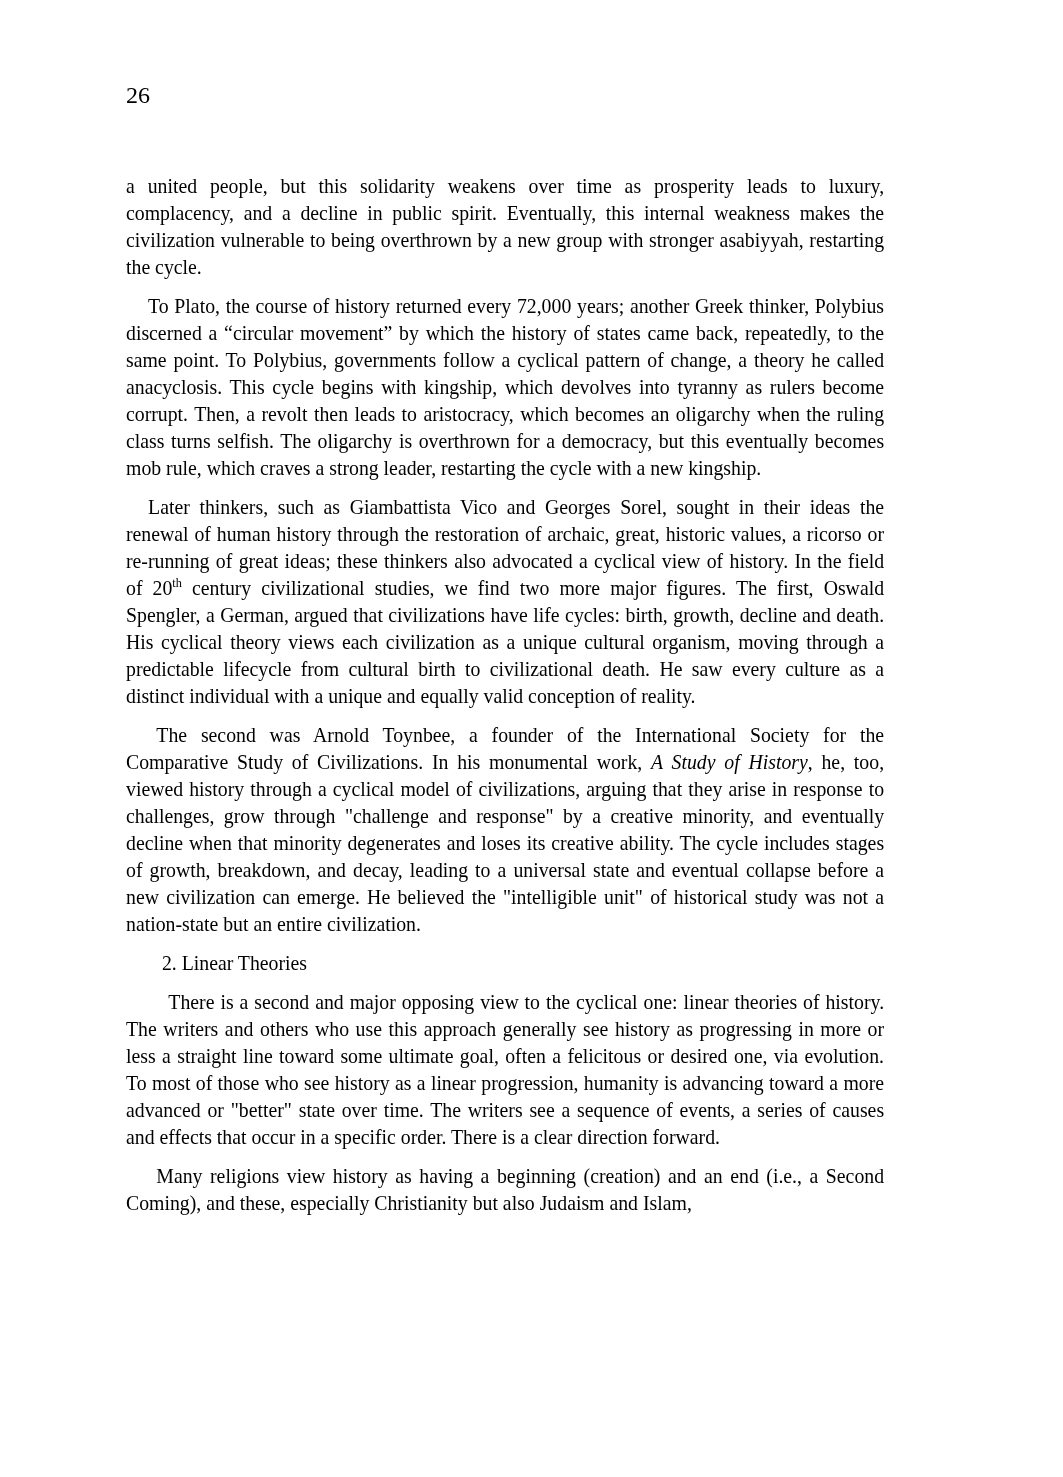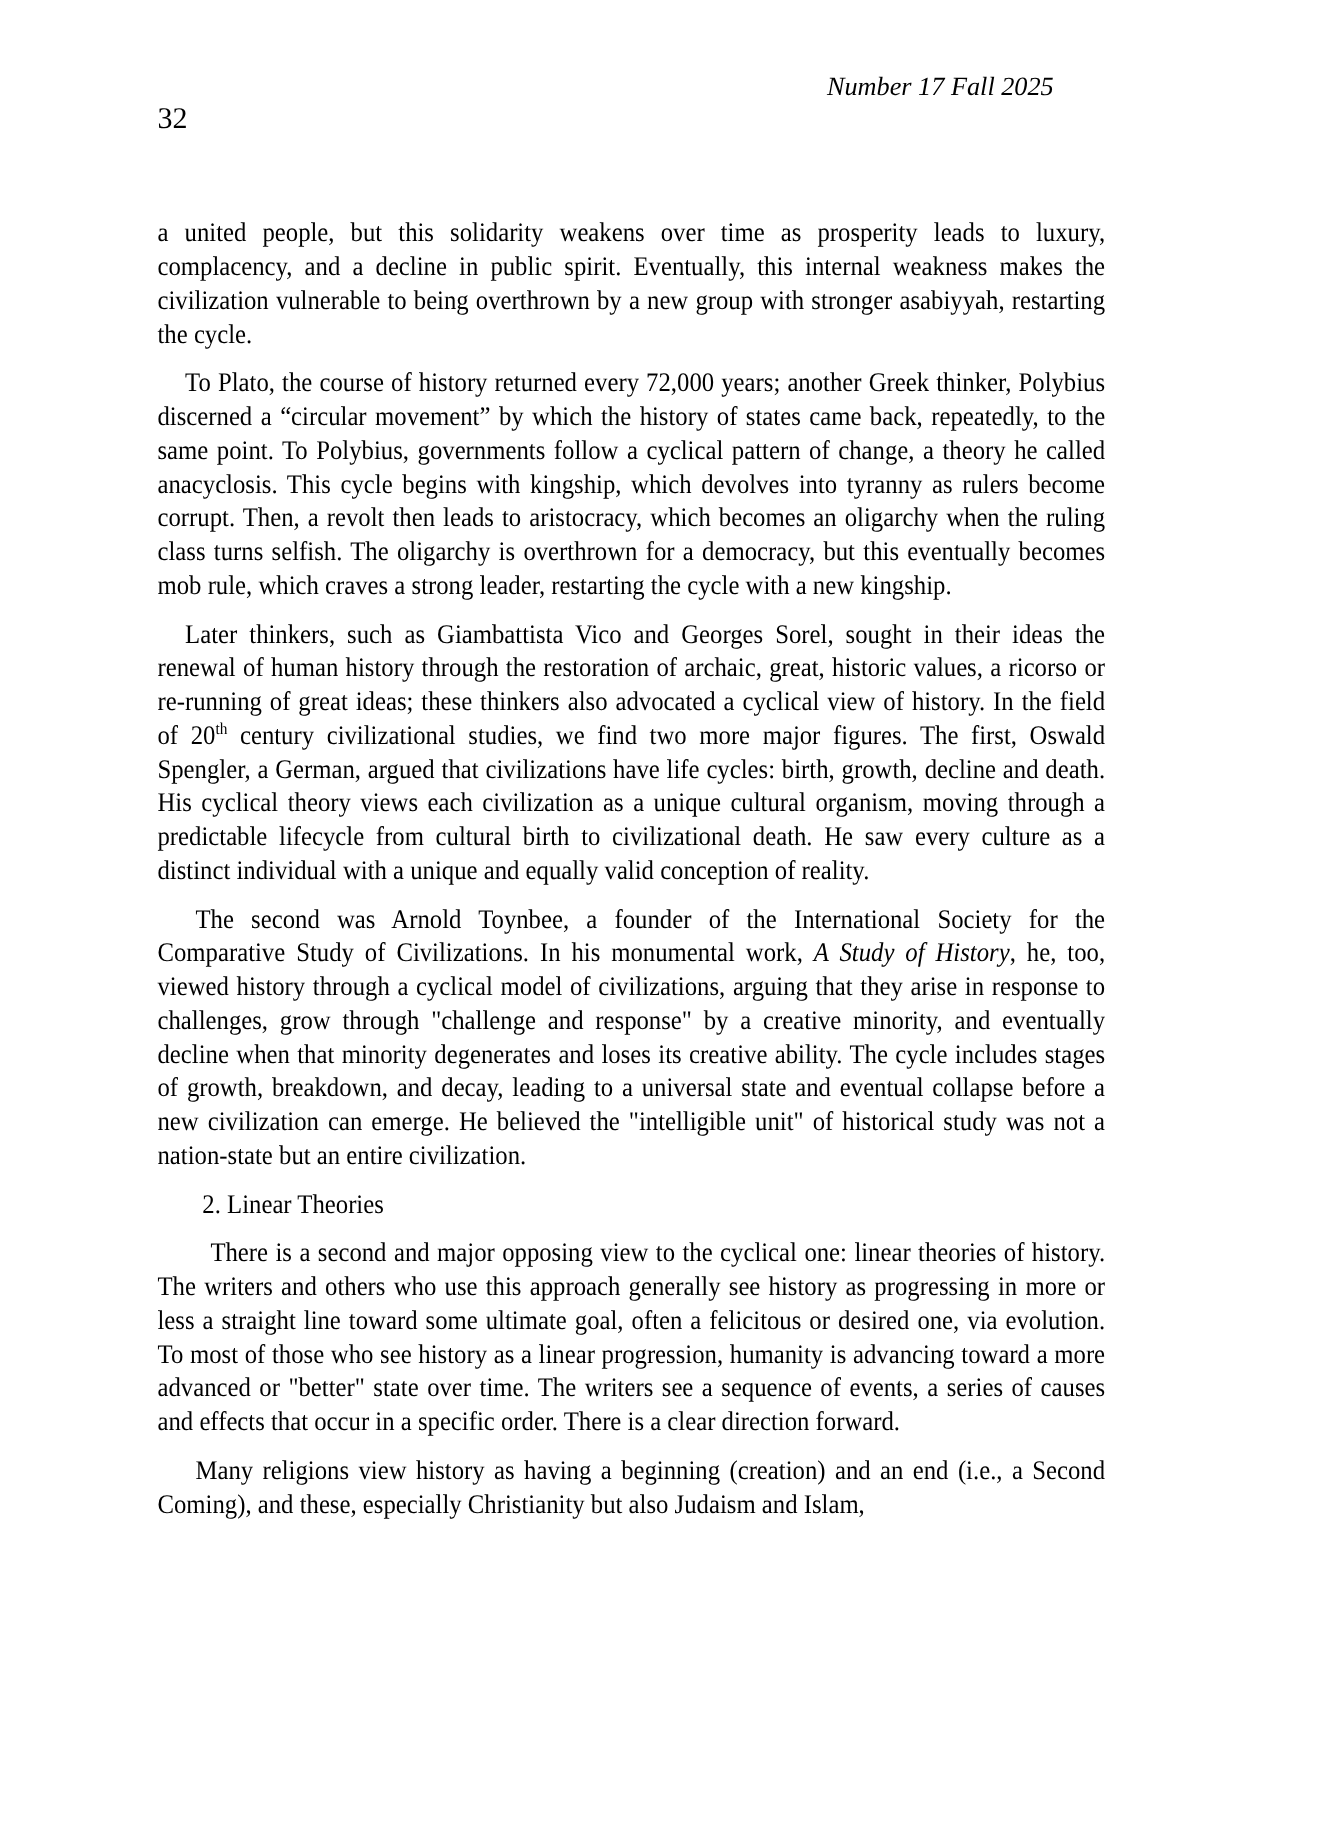--- a/index.html
+++ b/index.html
@@ -57,25 +57,22 @@
     font-size: 0.62em;
     line-height: 0;
     vertical-align: super;
   }
 </style>
 </head>
 <body>
 
 <div class="page">
 
-  <div class="running-header">
-    <span>Number 17 Fall 2025</span>
-  </div>
 
-  <div class="page-number">32</div>
+  <div class="page-number">26</div>
 
   <div class="content">
 
     <p>a united people, but this solidarity weakens over time as prosperity leads to luxury, complacency, and a decline in public spirit. Eventually, this internal weakness makes the civilization vulnerable to being overthrown by a new group with stronger asabiyyah, restarting the cycle.</p>
 
     <p class="ind-sm">To Plato, the course of history returned every 72,000 years; another Greek thinker, Polybius discerned a “circular movement” by which the history of states came back, repeatedly, to the same point. To Polybius, governments follow a cyclical pattern of change, a theory he called anacyclosis. This cycle begins with kingship, which devolves into tyranny as rulers become corrupt. Then, a revolt then leads to aristocracy, which becomes an oligarchy when the ruling class turns selfish. The oligarchy is overthrown for a democracy, but this eventually becomes mob rule, which craves a strong leader, restarting the cycle with a new kingship.</p>
 
     <p class="ind-sm"><span>Later thinkers, such as Giambattista Vico and Georges Sorel, sought in their ideas the renewal of human history through the restoration of archaic, great, historic values, a ricorso or re-running of great ideas; these thinkers also advocated a cyclical view of history. In the field of 20</span><sup>th</sup><span> century civilizational studies, we find two more major figures. The first, Oswald Spengler, a German, argued that civilizations have life cycles: birth, growth, decline and death. His cyclical theory views each civilization as a unique cultural organism, moving through a predictable lifecycle from cultural birth to civilizational death. He saw every culture as a distinct individual with a unique and equally valid conception of reality.</span></p>
 
     <p class="ind-md"><span>The second was Arnold Toynbee, a founder of the International Society for the Comparative Study of Civilizations. In his monumental work, </span><span class="italic">A Study of History</span><span>, he, too, viewed history through a cyclical model of civilizations, arguing that they arise in response to challenges, grow through "challenge and response" by a creative minority, and eventually decline when that minority degenerates and loses its creative ability. The cycle includes stages of growth, breakdown, and decay, leading to a universal state and eventual collapse before a new civilization can emerge. He believed the "intelligible unit" of historical study was not a nation-state but an entire civilization.</span></p>

